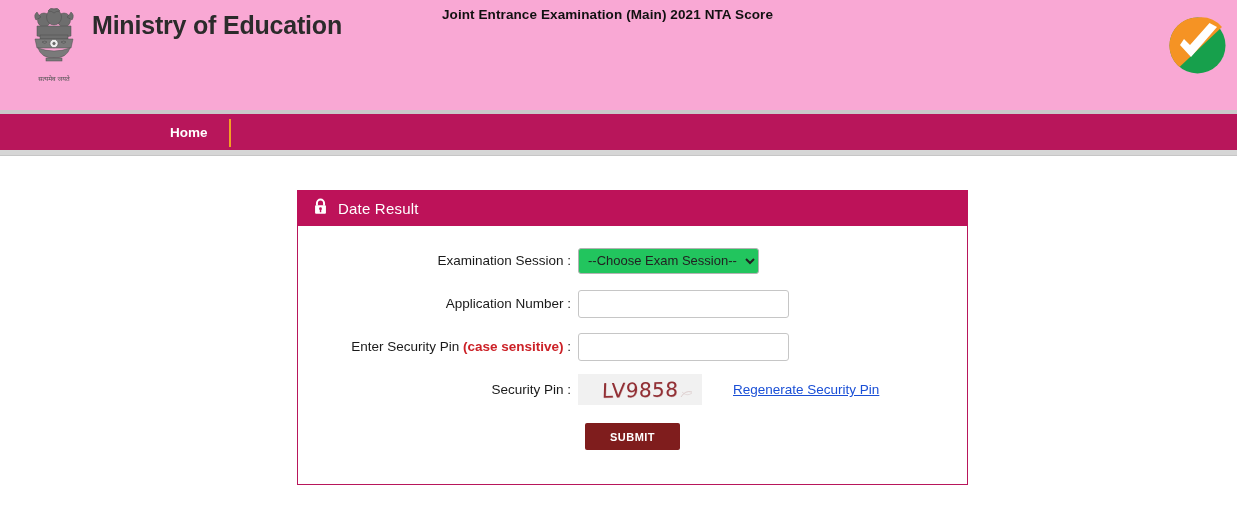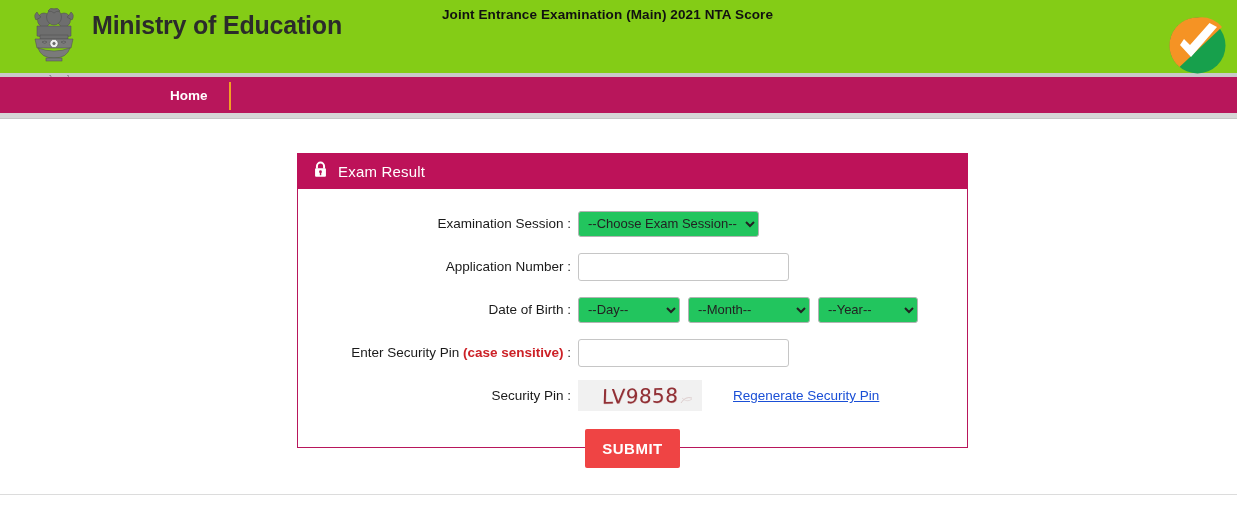--- a/index.html
+++ b/index.html
@@ -8,22 +8,22 @@
     width: 1237px; height: 523px;
     background: #ffffff;
     font-family: "Liberation Sans", sans-serif;
     overflow: hidden;
   }
 
   
   #header {
     position: relative;
     width: 1237px;
-    height: 73px;
-    background: #84cc16;
+    height: 110px;
+    background: #f9a8d4;
   }
   #ministry-block {
     position: absolute;
     left: 24px; top: 6px;
     display: flex;
     align-items: flex-start;
   }
   #emblem {
     width: 60px; height: 74px;
     flex: none;
@@ -230,29 +230,29 @@
     cursor: pointer;
     white-space: nowrap;
   }
 
   #submit-row {
     display: flex;
     margin-top: 12px;
     padding-left: 271px;
   }
   #submit-button {
-    background: #ef4444;
+    background: #7f1d1d;
     color: #ffffff;
     border: none;
     border-radius: 2px;
     font-family: "Liberation Sans", sans-serif;
-    font-size: 15px;
+    font-size: 11px;
     font-weight: bold;
     letter-spacing: 0.5px;
-    width: 95px; height: 39px;
+    width: 95px; height: 27px;
     cursor: pointer;
   }
 
   #footer-rule {
     position: absolute;
     left: 0; bottom: 2px;
     width: 1237px; height: 1px;
     background: #dcdcdc;
   }
 </style>
@@ -322,55 +322,41 @@
 
     <div id="card-header">
       <span id="lock-icon">
         <svg viewBox="0 0 16 18" width="15" height="17" aria-hidden="true">
           <path d="M4.2 8 V5.4 a3.8 3.8 0 0 1 7.6 0 V8" fill="none" stroke="#ffffff" stroke-width="2.1"></path>
           <rect x="2.2" y="7.6" width="11.6" height="9.2" rx="1.1" fill="#ffffff"></rect>
           <circle cx="8" cy="11.4" r="1.5" fill="#bd1259"></circle>
           <rect x="7.3" y="11.8" width="1.5" height="3.3" fill="#bd1259"></rect>
         </svg>
       </span>
-      <span id="card-title">Exam Result</span>
+      <span id="card-title">Date Result</span>
     </div>
 
     <div id="card-body">
 
       <div class="form-row">
         <div class="form-label">Examination Session :</div>
         <div class="form-field">
           <select id="sel-session" class="ui-select">
             <option>--Choose Exam Session--</option>
           </select>
         </div>
       </div>
 
       <div class="form-row">
         <div class="form-label">Application Number :</div>
         <div class="form-field">
           <input class="ui-text" type="text" id="inp-appno" placeholder="" style="">
         </div>
       </div>
 
-      <div class="form-row">
-        <div class="form-label">Date of Birth :</div>
-        <div class="form-field">
-          <select id="sel-day" class="ui-select">
-            <option>--Day--</option>
-          </select>
-          <select id="sel-month" class="ui-select">
-            <option>--Month--</option>
-          </select>
-          <select id="sel-year" class="ui-select">
-            <option>--Year--</option>
-          </select>
-        </div>
-      </div>
 
       <div class="form-row">
         <div class="form-label"><span>Enter Security Pin </span><span class="case-note">(case sensitive)</span><span> :</span></div>
         <div class="form-field">
           <input class="ui-text" type="text" id="inp-pin" placeholder="" style="">
         </div>
       </div>
 
       <div class="form-row">
         <div class="form-label">Security Pin :</div>

